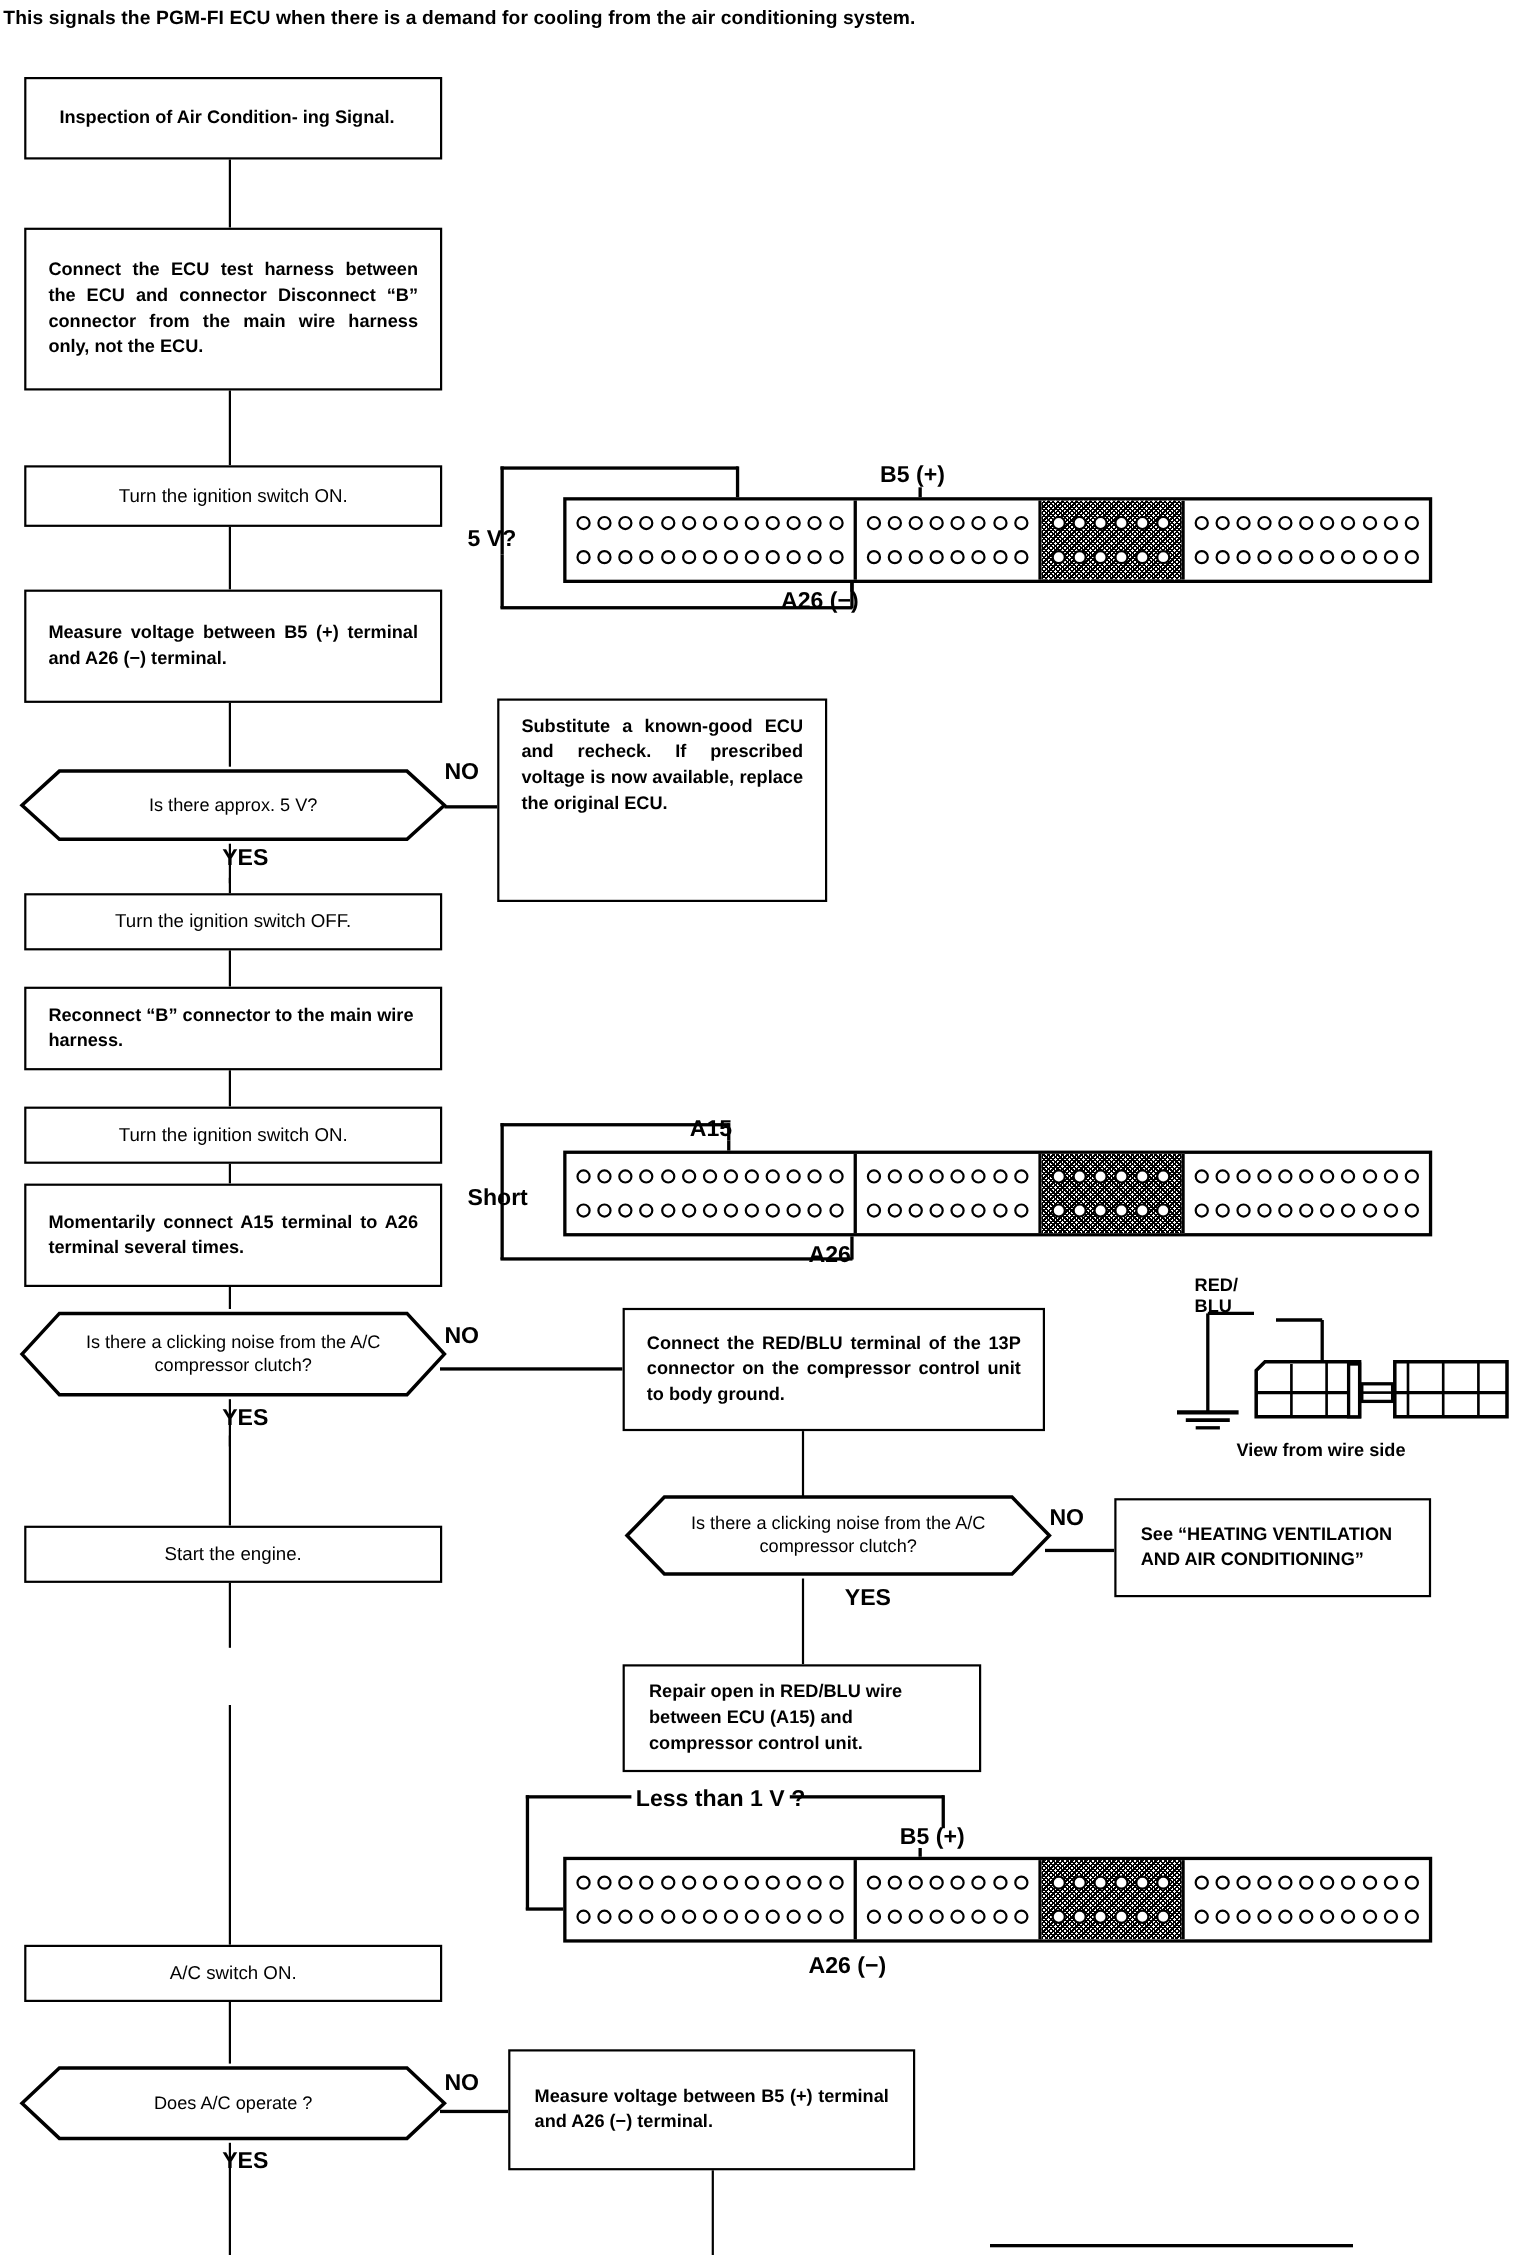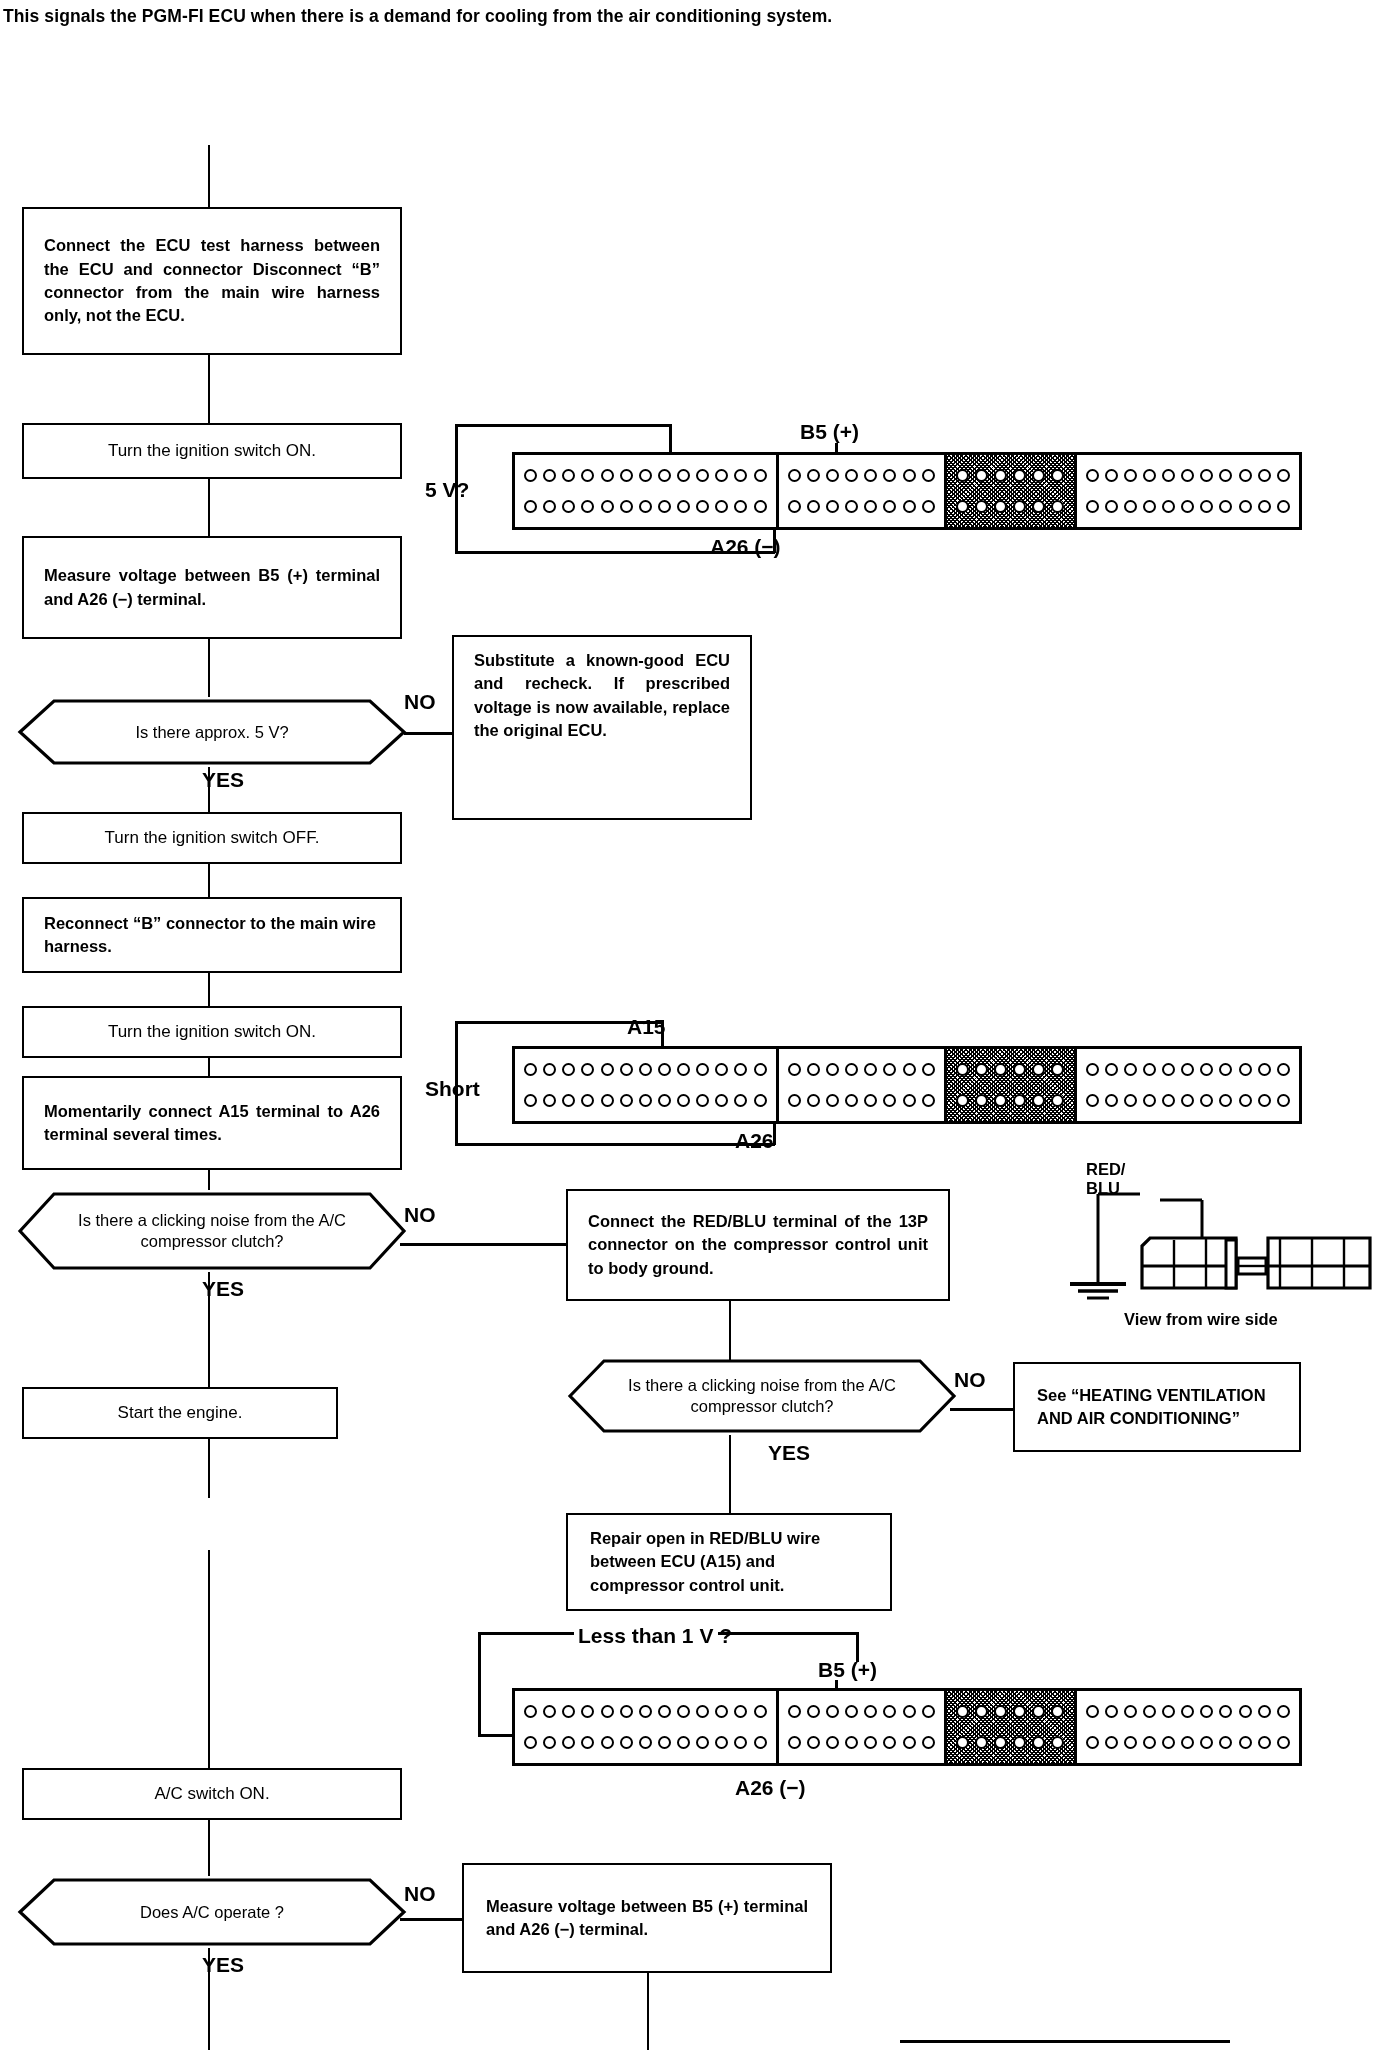--- a/index.html
+++ b/index.html
@@ -115,20 +115,24 @@
   .wcon { position:absolute; }
   .wcap { position:absolute; font-size:16.5px; font-weight:bold; white-space:nowrap; }
 </style>
 </head>
 <body>
 
 <div id="page">
 
   <div class="abs intro" style="left:3px; top:6px;">This signals the PGM-FI ECU when there is a demand for cooling from the air conditioning system.</div>
 
+  <div class="abs pbox" id="box-start" style="left:22px; top:70px; width:380px; height:75px;">
+    <div class="txt" style="padding-left:18px;">Inspection of Air Condition-
+ing Signal.</div>
+  </div>
   <div class="vline" style="left:208px; top:145px; height:62px;"></div>
 
   <div class="abs pbox just" id="box-harness" style="left:22px; top:207px; width:380px; height:148px;">
     <div class="txt" style="padding:0 8px;">Connect the ECU test harness between the ECU and connector        Disconnect “B” connector from the main wire harness only, not the ECU.</div>
   </div>
   <div class="vline" style="left:208px; top:355px; height:68px;"></div>
 
   <div class="abs pbox center light" id="box-ign1" style="left:22px; top:423px; width:380px; height:56px;">
     <div class="txt">Turn the ignition switch ON.</div>
   </div>
@@ -206,21 +210,21 @@
   <div class="vline" style="left:729px; top:1435px; height:78px;"></div>
 
   <div class="abs pbox" id="box-hvac" style="left:1013px; top:1362px; width:288px; height:90px;">
     <div class="txt" style="padding:0 10px; white-space:pre-line;">See “HEATING VENTILATION AND AIR CONDITIONING”</div>
   </div>
 
   <div class="abs pbox" id="box-repair" style="left:566px; top:1513px; width:326px; height:98px;">
     <div class="txt" style="padding:0 10px;">Repair open in RED/BLU wire between ECU (A15) and compressor control unit.</div>
   </div>
 
-  <div class="abs pbox center light" id="box-engine" style="left:22px; top:1387px; width:316px; height:52px;">
+  <div class="abs pbox center light" id="box-engine" style="left:22px; top:1387px; width:380px; height:52px;">
     <div class="txt">Start the engine.</div>
   </div>
   <div class="vline" style="left:208px; top:1439px; height:59px;"></div>
 
   <div class="vline" style="left:208px; top:1550px; height:218px;"></div>
 
   <div class="abs pbox center light" id="box-acon" style="left:22px; top:1768px; width:380px; height:52px;">
     <div class="txt">A/C switch ON.</div>
   </div>
   <div class="vline" style="left:208px; top:1820px; height:56px;"></div>

